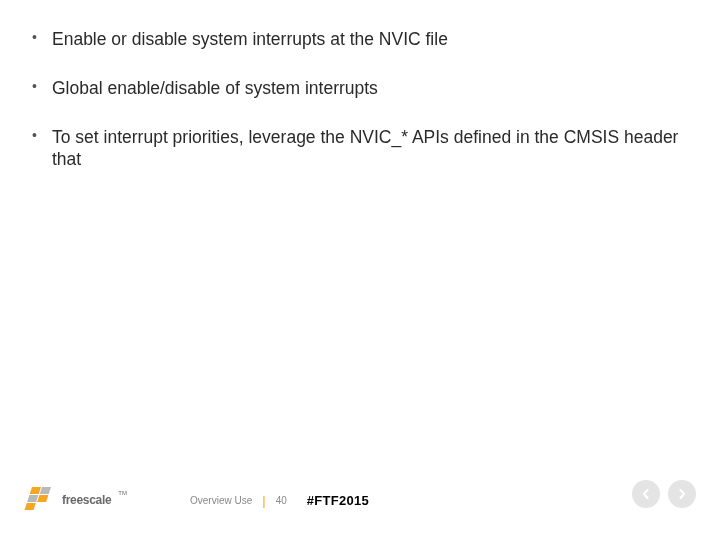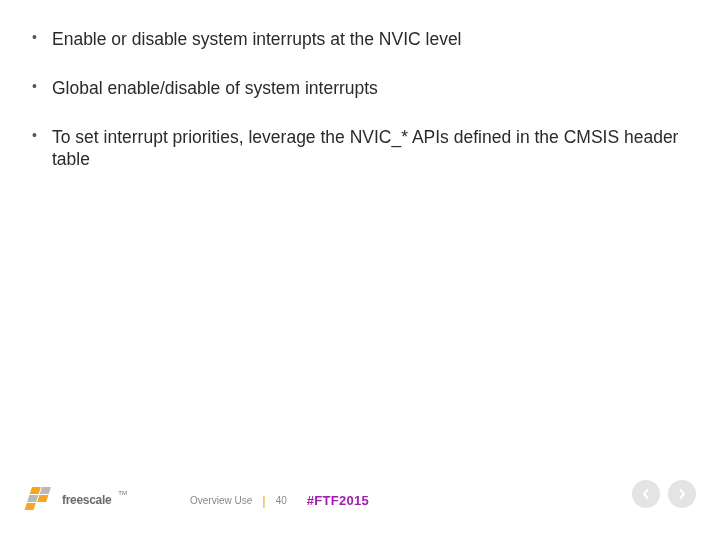--- a/index.html
+++ b/index.html
@@ -84,21 +84,21 @@
     gap: 10px;
     font-size: 10px;
     color: #888;
   }
   .meta-sep {
     color: #f5a623;
     font-size: 13px;
     font-weight: normal;
   }
   .hashtag {
-    color: #a21caf;
+    color: #000000;
     font-size: 13px;
     font-weight: bold;
     margin-left: 10px;
     letter-spacing: 0.3px;
   }
   .nav {
     position: absolute;
     right: 24px;
     bottom: 16px;
     display: flex;
@@ -116,23 +116,23 @@
   }
   .nav-btn svg { display: block; }
 </style>
 </head>
 <body>
 
 <div class="slide">
 
 
   <ul class="bullets">
-    <li>Enable or disable system interrupts at the NVIC level</li>
+    <li>Enable or disable system interrupts at the NVIC file</li>
     <li>Global enable/disable of system interrupts</li>
-    <li>To set interrupt priorities, leverage the NVIC_* APIs defined in the CMSIS header table</li>
+    <li>To set interrupt priorities, leverage the NVIC_* APIs defined in the CMSIS header that</li>
   </ul>
 
   <div class="footer">
     <div class="logo">
       <div class="logo-mark">
         <svg viewBox="0 0 32 26" width="32" height="26">
           <g transform="skewX(-18)">
             <rect x="8" y="0" width="9" height="7" fill="#f5a623"></rect>
             <rect x="18" y="0" width="9" height="7" fill="#b9b9b9"></rect>
             <rect x="8" y="8" width="9" height="7" fill="#b9b9b9"></rect>

